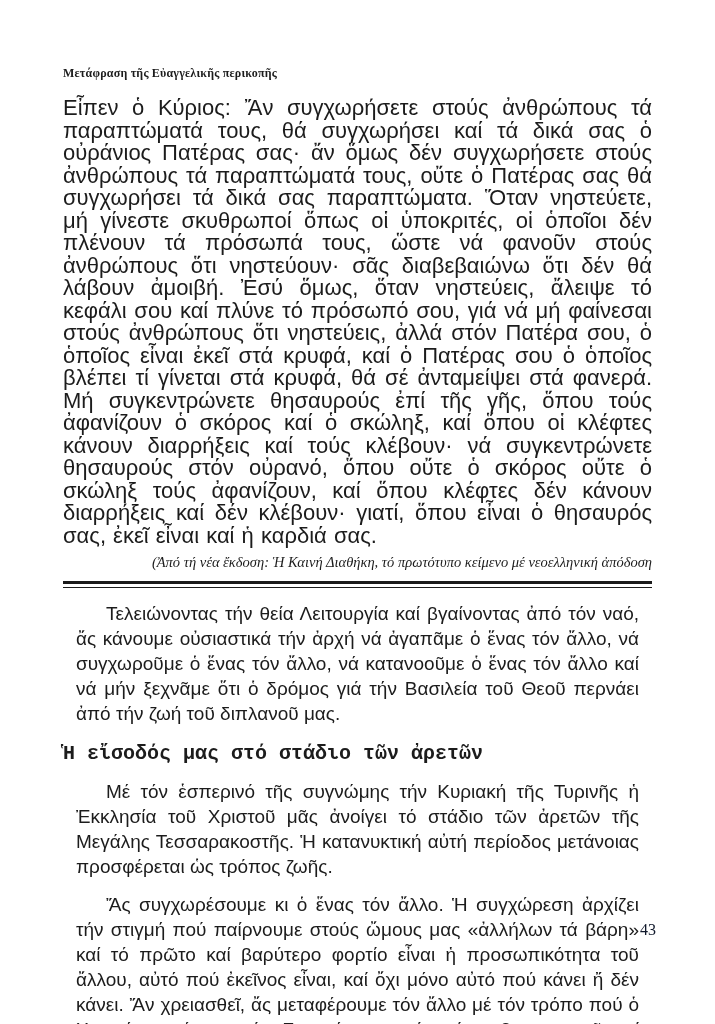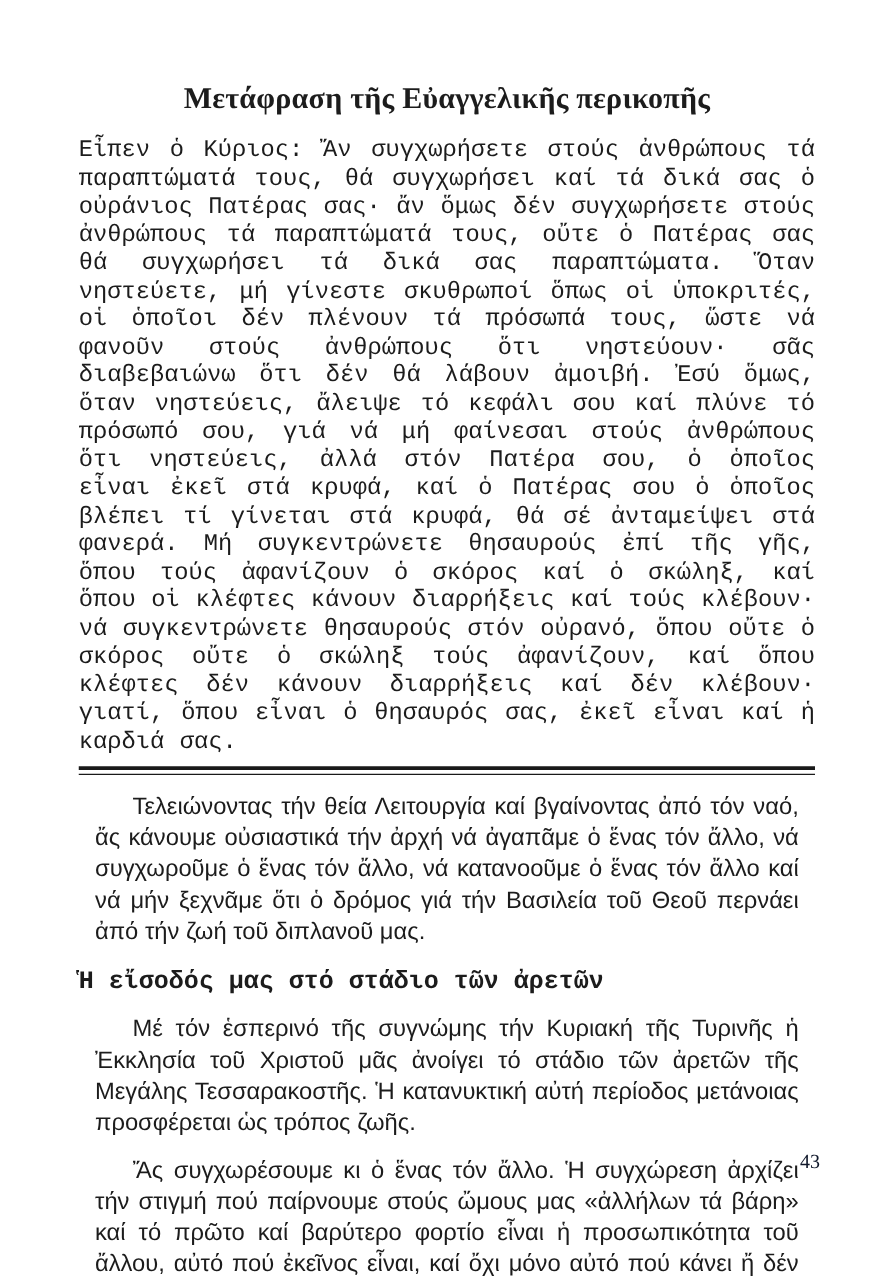--- a/index.html
+++ b/index.html
@@ -15,28 +15,27 @@
     background: #ffffff;
     color: #1c1c1c;
     box-sizing: border-box;
     padding: 66px 63px 0 63px;
     overflow: hidden;
   }
   
   .gospel-title {
     font-family: "Liberation Serif", "DejaVu Serif", serif;
     font-weight: bold;
-    font-size: 24px;
-    text-align: center;
+    font-size: 12px;
     letter-spacing: 0.2px;
     margin: 0 0 16px 0;
   }
   .gospel-body {
-    font-family: Liberation Mono, monospace;
-    font-size: 19px;
+    font-family: Liberation Sans, sans-serif;
+    font-size: 22px;
     line-height: 22.5px;
     text-align: justify;
     word-spacing: 1px;
     margin: 0;
   }
   .gospel-attribution {
     font-family: "Liberation Serif", "DejaVu Serif", serif;
     font-style: italic;
     font-size: 14.5px;
     line-height: 20px;
@@ -89,20 +88,21 @@
 </head>
 <body>
 
 <div class="page">
 
   <h1 class="gospel-title">Μετάφραση τῆς Εὐαγγελικῆς περικοπῆς</h1>
 
   <p class="gospel-body">Εἶπεν ὁ Κύριος: Ἄν συγχωρήσετε στούς ἀνθρώπους τά παραπτώματά τους, θά συγχωρήσει καί τά δικά σας ὁ οὐράνιος Πατέρας σας· ἄν ὅμως δέν συγχωρήσετε στούς ἀνθρώπους τά παραπτώματά τους, οὔτε ὁ Πατέρας σας θά συγχωρήσει τά δικά σας παραπτώματα. Ὅταν νηστεύετε, μή γίνεστε σκυθρωποί ὅπως οἱ ὑποκριτές, οἱ ὁποῖοι δέν πλένουν τά πρόσωπά τους, ὥστε νά φανοῦν στούς ἀνθρώπους ὅτι νηστεύουν· σᾶς διαβεβαιώνω ὅτι δέν θά λάβουν ἀμοιβή. Ἐσύ ὅμως, ὅταν νηστεύεις, ἄλειψε τό κεφάλι σου καί πλύνε τό πρόσωπό σου, γιά νά μή φαίνεσαι στούς ἀνθρώπους ὅτι νηστεύεις, ἀλλά στόν Πατέρα σου, ὁ ὁποῖος εἶναι ἐκεῖ στά κρυφά, καί ὁ Πατέρας σου ὁ ὁποῖος βλέπει τί γίνεται στά κρυφά, θά σέ ἀνταμείψει στά φανερά. Μή συγκεντρώνετε θησαυρούς ἐπί τῆς γῆς, ὅπου τούς ἀφανίζουν ὁ σκόρος καί ὁ σκώληξ, καί ὅπου οἱ κλέφτες κάνουν διαρρήξεις καί τούς κλέβουν· νά συγκεντρώνετε θησαυρούς στόν οὐρανό, ὅπου οὔτε ὁ σκόρος οὔτε ὁ σκώληξ τούς ἀφανίζουν, καί ὅπου κλέφτες δέν κάνουν διαρρήξεις καί δέν κλέβουν· γιατί, ὅπου εἶναι ὁ θησαυρός σας, ἐκεῖ εἶναι καί ἡ καρδιά σας.</p>
 
   <div class="gospel-attribution">
+    <div>(Ἀπό τή νέα ἔκδοση: Ἡ Καινή Διαθήκη, τό πρωτότυπο κείμενο μέ νεοελληνική ἀπόδοση</div>
   </div>
 
   <div class="divider"></div>
 
   <div class="commentary">
     <p>Τελειώνοντας τήν θεία Λειτουργία καί βγαίνοντας ἀπό τόν ναό, ἄς κάνουμε οὐσιαστικά τήν ἀρχή νά ἀγαπᾶμε ὁ ἕνας τόν ἄλλο, νά συγχωροῦμε ὁ ἕνας τόν ἄλλο, νά κατανοοῦμε ὁ ἕνας τόν ἄλλο καί νά μήν ξεχνᾶμε ὅτι ὁ δρόμος γιά τήν Βασιλεία τοῦ Θεοῦ περνάει ἀπό τήν ζωή τοῦ διπλανοῦ μας.</p>
 
     <h2 class="section-heading">Ἡ εἴσοδός μας στό στάδιο τῶν ἀρετῶν</h2>
 
     <p>Μέ τόν ἑσπερινό τῆς συγνώμης τήν Κυριακή τῆς Τυρινῆς ἡ Ἐκκλησία τοῦ Χριστοῦ μᾶς ἀνοίγει τό στάδιο τῶν ἀρετῶν τῆς Μεγάλης Τεσσαρακοστῆς. Ἡ κατανυκτική αὐτή περίοδος μετάνοιας προσφέρεται ὡς τρόπος ζωῆς.</p>

